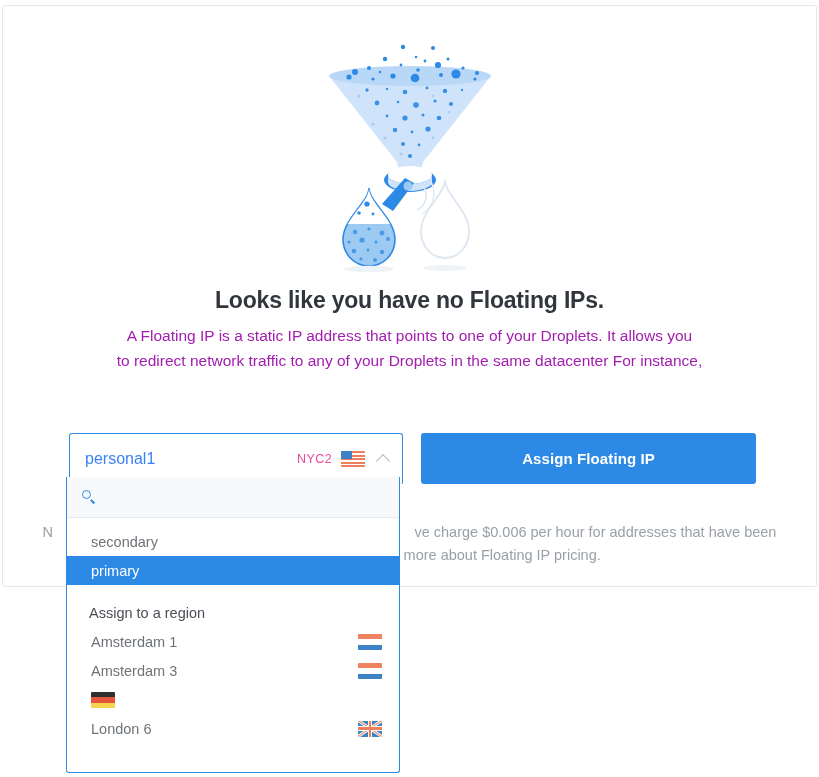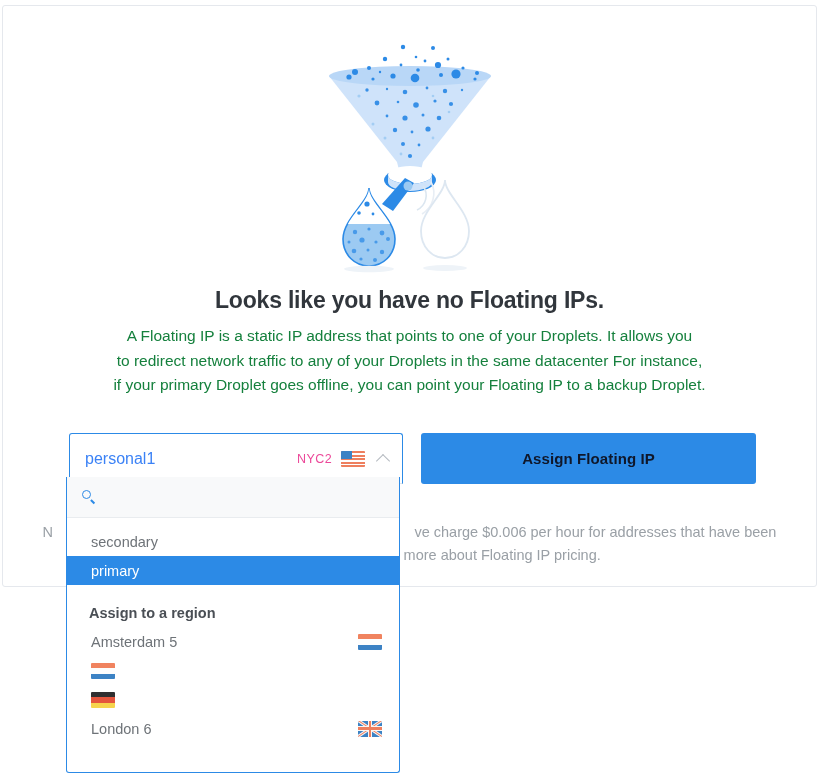--- a/index.html
+++ b/index.html
@@ -52,21 +52,21 @@
     letter-spacing: -0.2px;
   }
   #bodycopy {
     position: absolute;
     top: 318px;
     left: 0;
     width: 100%;
     text-align: center;
     font-size: 15.5px;
     line-height: 24.5px;
-    color: #15803d;
+    color: #a21caf;
   }
   #bodycopy div { white-space: nowrap; }
 
   
   #action-row {
     position: absolute;
     top: 427px;
     left: 66px;
     width: 687px;
     height: 51px;
@@ -128,21 +128,21 @@
   
   #assign-button {
     position: absolute;
     right: 0;
     top: 0;
     width: 335px;
     height: 51px;
     background: #2c8ae6;
     border: none;
     border-radius: 3px;
-    color: #0f172a;
+    color: #ffffff;
     font-size: 15px;
     font-weight: bold;
     font-family: "Liberation Sans", sans-serif;
     cursor: pointer;
     letter-spacing: 0.1px;
   }
 
   
   #note {
     position: absolute;
@@ -235,21 +235,21 @@
     background: #2c8ae6;
     color: #ffffff;
   }
   .opt .opt-label { flex: 1; }
   .group-header {
     height: 36px;
     display: flex;
     align-items: flex-end;
     padding: 0 17px 6px 22px;
     font-size: 14.5px;
-    font-weight: bold;
+    font-weight: normal;
     color: #4a4f55;
     box-sizing: border-box;
   }
   .spacer-8 { height: 9px; }
   .spacer-5 { height: 6px; }
 
   
   .flag-us { background: #f3f4f5; }
   .flag-us .stripes {
     position: absolute; inset: 0;
@@ -430,21 +430,20 @@
       <ellipse cx="54" cy="241" rx="25" ry="3.2" fill="#eef3f8"></ellipse>
       <ellipse cx="130" cy="240" rx="22" ry="3.0" fill="#eef3f8"></ellipse>
     </svg>
   </div>
 
   <div id="headline">Looks like you have no Floating IPs.</div>
 
   <div id="bodycopy">
     <div>A Floating IP is a static IP address that points to one of your Droplets. It allows you</div>
     <div>to redirect network traffic to any of your Droplets in the same datacenter For instance,</div>
-    <div>if your primary Droplet goes offline, you can point your Floating IP to a backup Droplet.</div>
   </div>
 
   <div id="action-row">
 
     <div id="select-control">
       <span id="select-value">personal1</span>
       <span id="select-region-code">NYC2</span>
       <span class="flag flag-us">
         <span class="stripes"></span>
         <span class="canton"></span>
@@ -476,24 +475,25 @@
   </div>
   <div class="opt selected">
     <span class="opt-label">primary</span>
   </div>
 
   <div class="spacer-5"></div>
 
   <div class="group-header">Assign to a region</div>
 
   <div class="opt">
-    <span class="opt-label">Amsterdam 5</span>
+    <span class="opt-label">Amsterdam 1</span>
     <span class="flag flag-nl"></span>
   </div>
   <div class="opt">
+    <span class="opt-label">Amsterdam 3</span>
     <span class="flag flag-nl"></span>
   </div>
   <div class="opt">
     <span class="flag flag-de"></span>
   </div>
   <div class="opt">
     <span class="opt-label">London 6</span>
     <span class="flag flag-gb">
       <span class="d1"></span>
         <span class="d2"></span>

